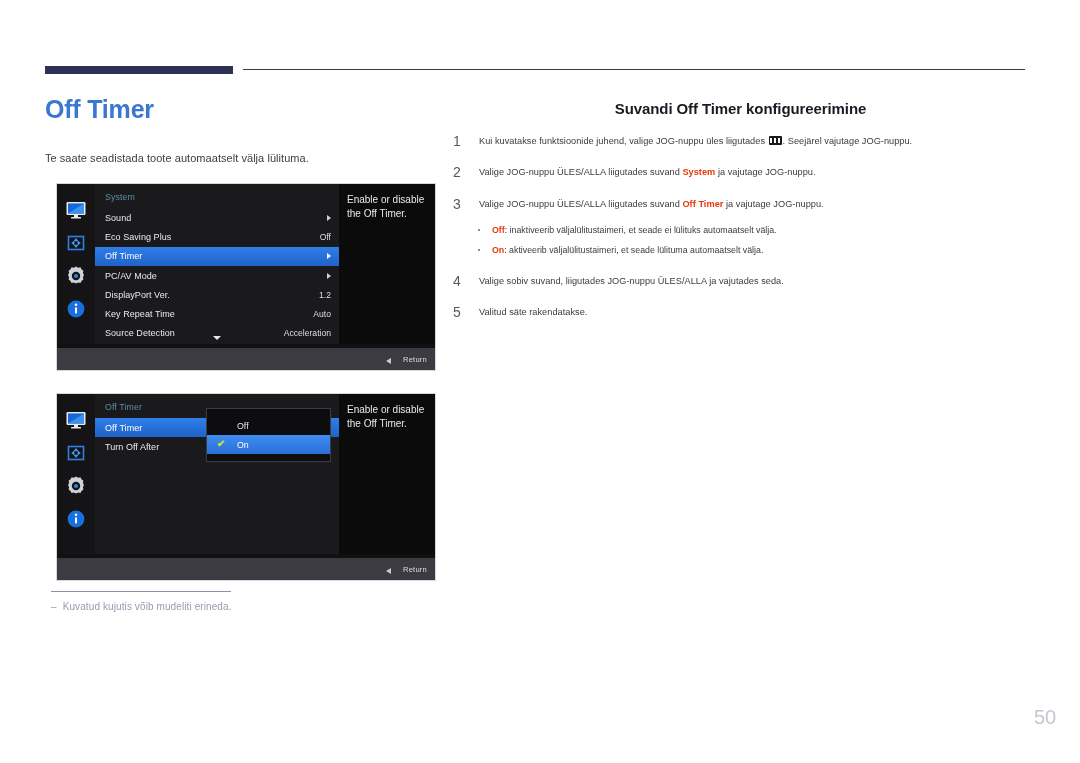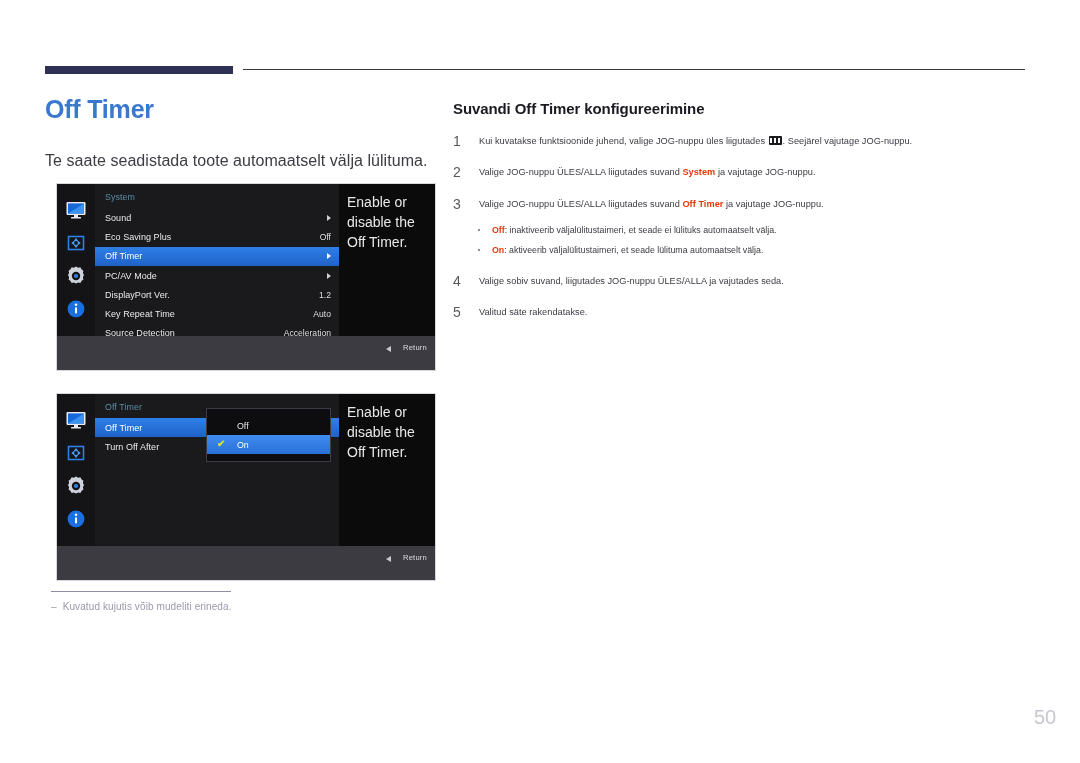--- a/index.html
+++ b/index.html
@@ -24,21 +24,21 @@
   }
 
   
   .left-col{position:absolute;left:45px;top:96px;width:390px;}
   .doc-title{
     font-size:25px;font-weight:bold;color:#3a78d0;
     letter-spacing:-0.2px;line-height:1.1;margin:0;
   }
   .doc-intro{
     margin:0;position:absolute;left:45px;top:152px;width:400px;
-    font-size:16px;color:#3c3c44;letter-spacing:0.05px;
+    font-size:11px;color:#3c3c44;letter-spacing:0.05px;
   }
 
   
   .osd{
     position:absolute;
     width:378px;height:186px;
     background:#111113;
     box-shadow:0 0 0 1px #d7d7dc;
   }
   .osd-1{left:57px;top:184px;}
@@ -52,25 +52,25 @@
   }
   .osd-sidebar .ic{width:24px;height:24px;margin-bottom:9px;display:block;}
 
   .osd-body{
     position:absolute;left:38px;top:0;width:244px;height:160px;
     background:#1a1a1c;
   }
   .osd-desc{
     position:absolute;left:282px;top:0;width:96px;height:160px;
     background:#0b0b0c;
-    color:#e8e8ea;font-size:14px;line-height:1.42;
+    color:#e8e8ea;font-size:10px;line-height:1.42;
     padding:9px 8px 0 8px;box-sizing:border-box;
   }
   .osd-foot{
-    position:absolute;left:0;bottom:0;width:378px;height:34px;
+    position:absolute;left:0;bottom:0;width:378px;height:22px;
     background:#3b3b41;
   }
   .osd-foot .ret{
     position:absolute;right:8px;top:7px;
     color:#dcdce0;font-size:7.6px;letter-spacing:.2px;
   }
   .osd-foot .tri{
     position:absolute;right:44px;top:10px;
     width:0;height:0;border-top:3.5px solid transparent;
     border-bottom:3.5px solid transparent;border-right:5px solid #c9c9cf;
@@ -131,20 +131,21 @@
     position:absolute;left:51px;top:601px;
     font-size:10px;color:#9a9aae;letter-spacing:.1px;
   }
   .fn-text .dash{margin-right:6px;}
 
   
   .right-col{position:absolute;left:453px;top:100px;width:575px;}
   .sec-title{
     margin:0;font-size:15px;font-weight:bold;color:#1a1a22;
     letter-spacing:-0.1px;
+    text-align:center;
   }
   .steps{margin:0;padding:0;list-style:none;position:relative;}
   .step{
     position:relative;padding-left:26px;margin-top:18px;
     font-size:9.2px;color:#3a3a42;line-height:1.45;letter-spacing:.03px;
   }
   .step .num{
     position:absolute;left:0;top:-4px;
     font-size:14px;color:#58585f;font-weight:normal;
   }

